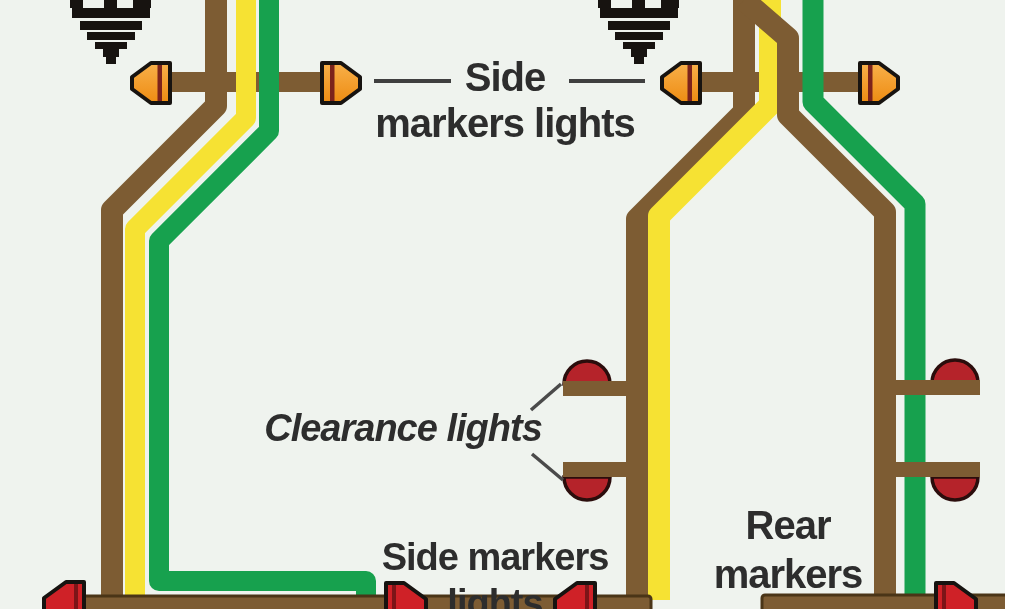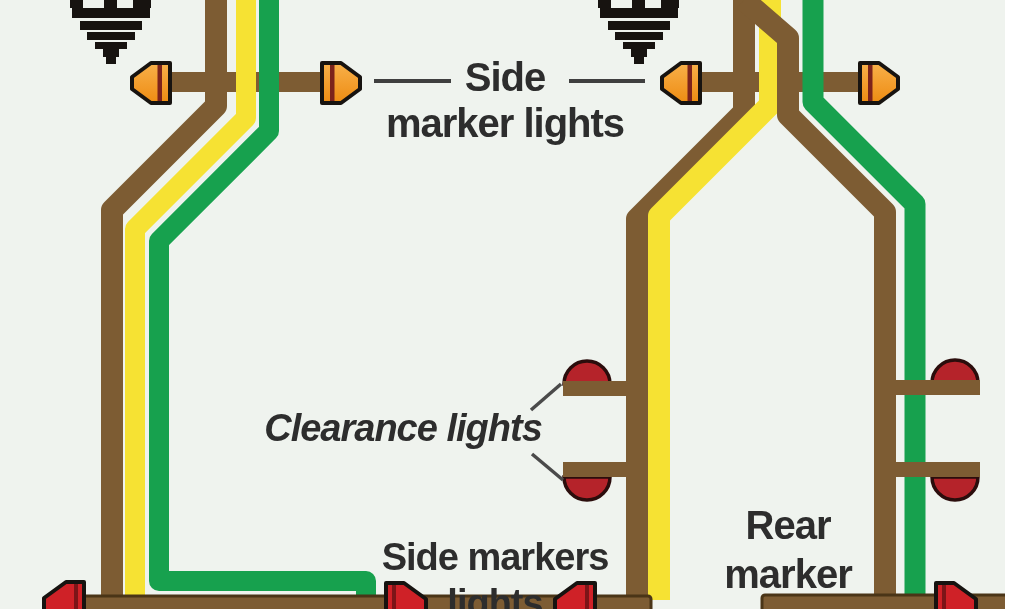--- a/index.html
+++ b/index.html
@@ -143,28 +143,28 @@
     </g>
 
     <line x1="374" y1="81" x2="451" y2="81" stroke="#3f3f3f" stroke-width="4"></line>
     <line x1="569" y1="81" x2="645" y2="81" stroke="#3f3f3f" stroke-width="4"></line>
     <line x1="531" y1="410" x2="561" y2="384" stroke="var(--leader)" stroke-width="3.5"></line>
     <line x1="532" y1="454" x2="563" y2="480" stroke="var(--leader)" stroke-width="3.5"></line>
   </svg>
 
   <div class="label" id="label-top-side-marker">
     <div>Side</div>
-    <div>marker lights</div>
+    <div>markers lights</div>
   </div>
 
   <div class="label" id="label-clearance">Clearance lights</div>
 
   <div class="label" id="label-rear-markers">
     <div>Rear</div>
-    <div>marker</div>
+    <div>markers</div>
   </div>
 
   <div class="label" id="label-bottom-side-marker">
     <div>Side markers</div>
     <div>lights</div>
   </div>
 
 </div>
 
 </body></html>

